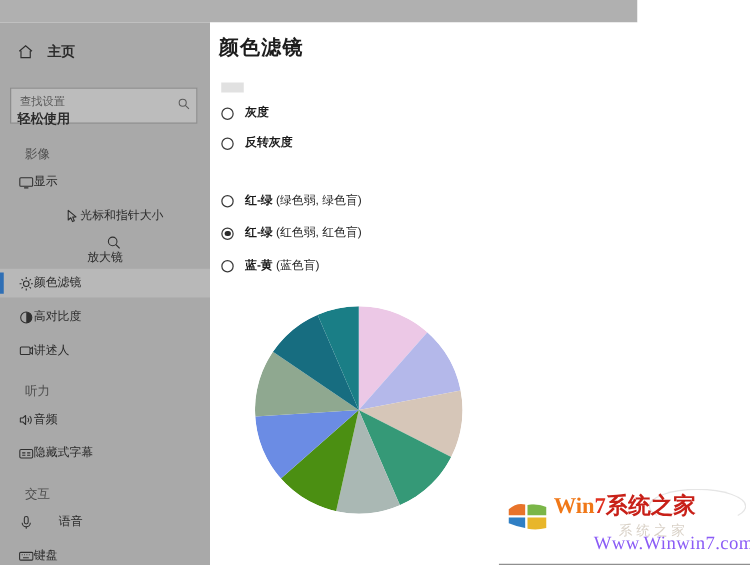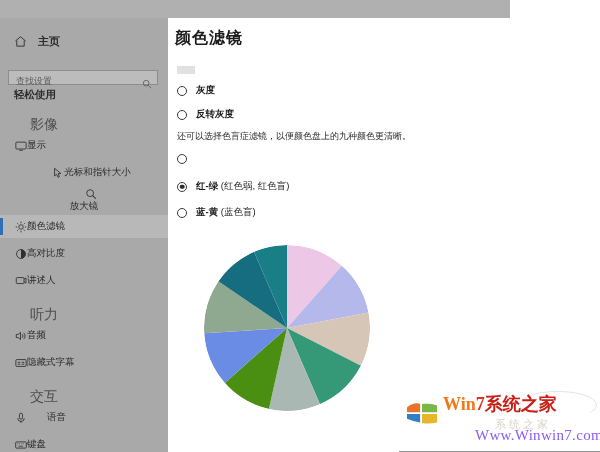--- a/index.html
+++ b/index.html
@@ -36,35 +36,35 @@
   .home-icon{
     margin-left:14px;width:13px;height:13px;position:relative;
     display:inline-block;
   }
   .home-icon svg{display:block;}
   .home-label{
     margin-left:11px;font-size:11px;color:#2b2b2b;font-weight:600;
   }
 
   .search-box{
-    position:absolute;left:8px;top:52px;width:150px;height:15px;
+    position:absolute;left:8px;top:52px;width:150px;height:29px;
     background:#bcbcbc;border:1px solid #8d8d8d;box-sizing:border-box;
   }
   .search-text{
     position:absolute;left:7px;top:4px;font-size:9px;color:#5a5a5a;
   }
   .search-icon{
     position:absolute;right:5px;top:4px;width:10px;height:10px;
   }
 
   .section-title{
     position:absolute;left:14px;font-size:10.5px;color:#2b2b2b;font-weight:700;
   }
   .group-label{
-    position:absolute;left:30px;font-size:14px;color:#4e4e4e;
+    position:absolute;left:20px;font-size:10px;color:#4e4e4e;
   }
 
   .nav-item{
     position:absolute;left:0;width:168px;height:23px;
     display:flex;align-items:center;
   }
   .nav-item .ni-icon{
     margin-left:14px;width:13px;height:13px;
     display:flex;align-items:center;justify-content:center;
     color:#2f2f2f;
@@ -321,24 +321,26 @@
       </span>
     </div>
 
     <div class="radio-row" style="top:90px;">
       <span class="radio"></span>
       <span class="radio-label">
         <b>反转灰度</b><span class="sub"></span>
       </span>
     </div>
 
-    <div class="desc">还可以选择色盲症滤镜，以便颜色盘上的九种颜色更清晰。</div>
 
     <div class="radio-row" style="top:136px;">
       <span class="radio"></span>
+      <span class="radio-label">
+        <b>红-绿</b>&nbsp;<span class="sub">(绿色弱, 绿色盲)</span>
+      </span>
     </div>
 
     <div class="radio-row" style="top:162px;">
       <span class="radio checked"></span>
       <span class="radio-label">
         <b>红-绿</b>&nbsp;<span class="sub">(红色弱, 红色盲)</span>
       </span>
     </div>
 
     <div class="radio-row" style="top:188px;">

